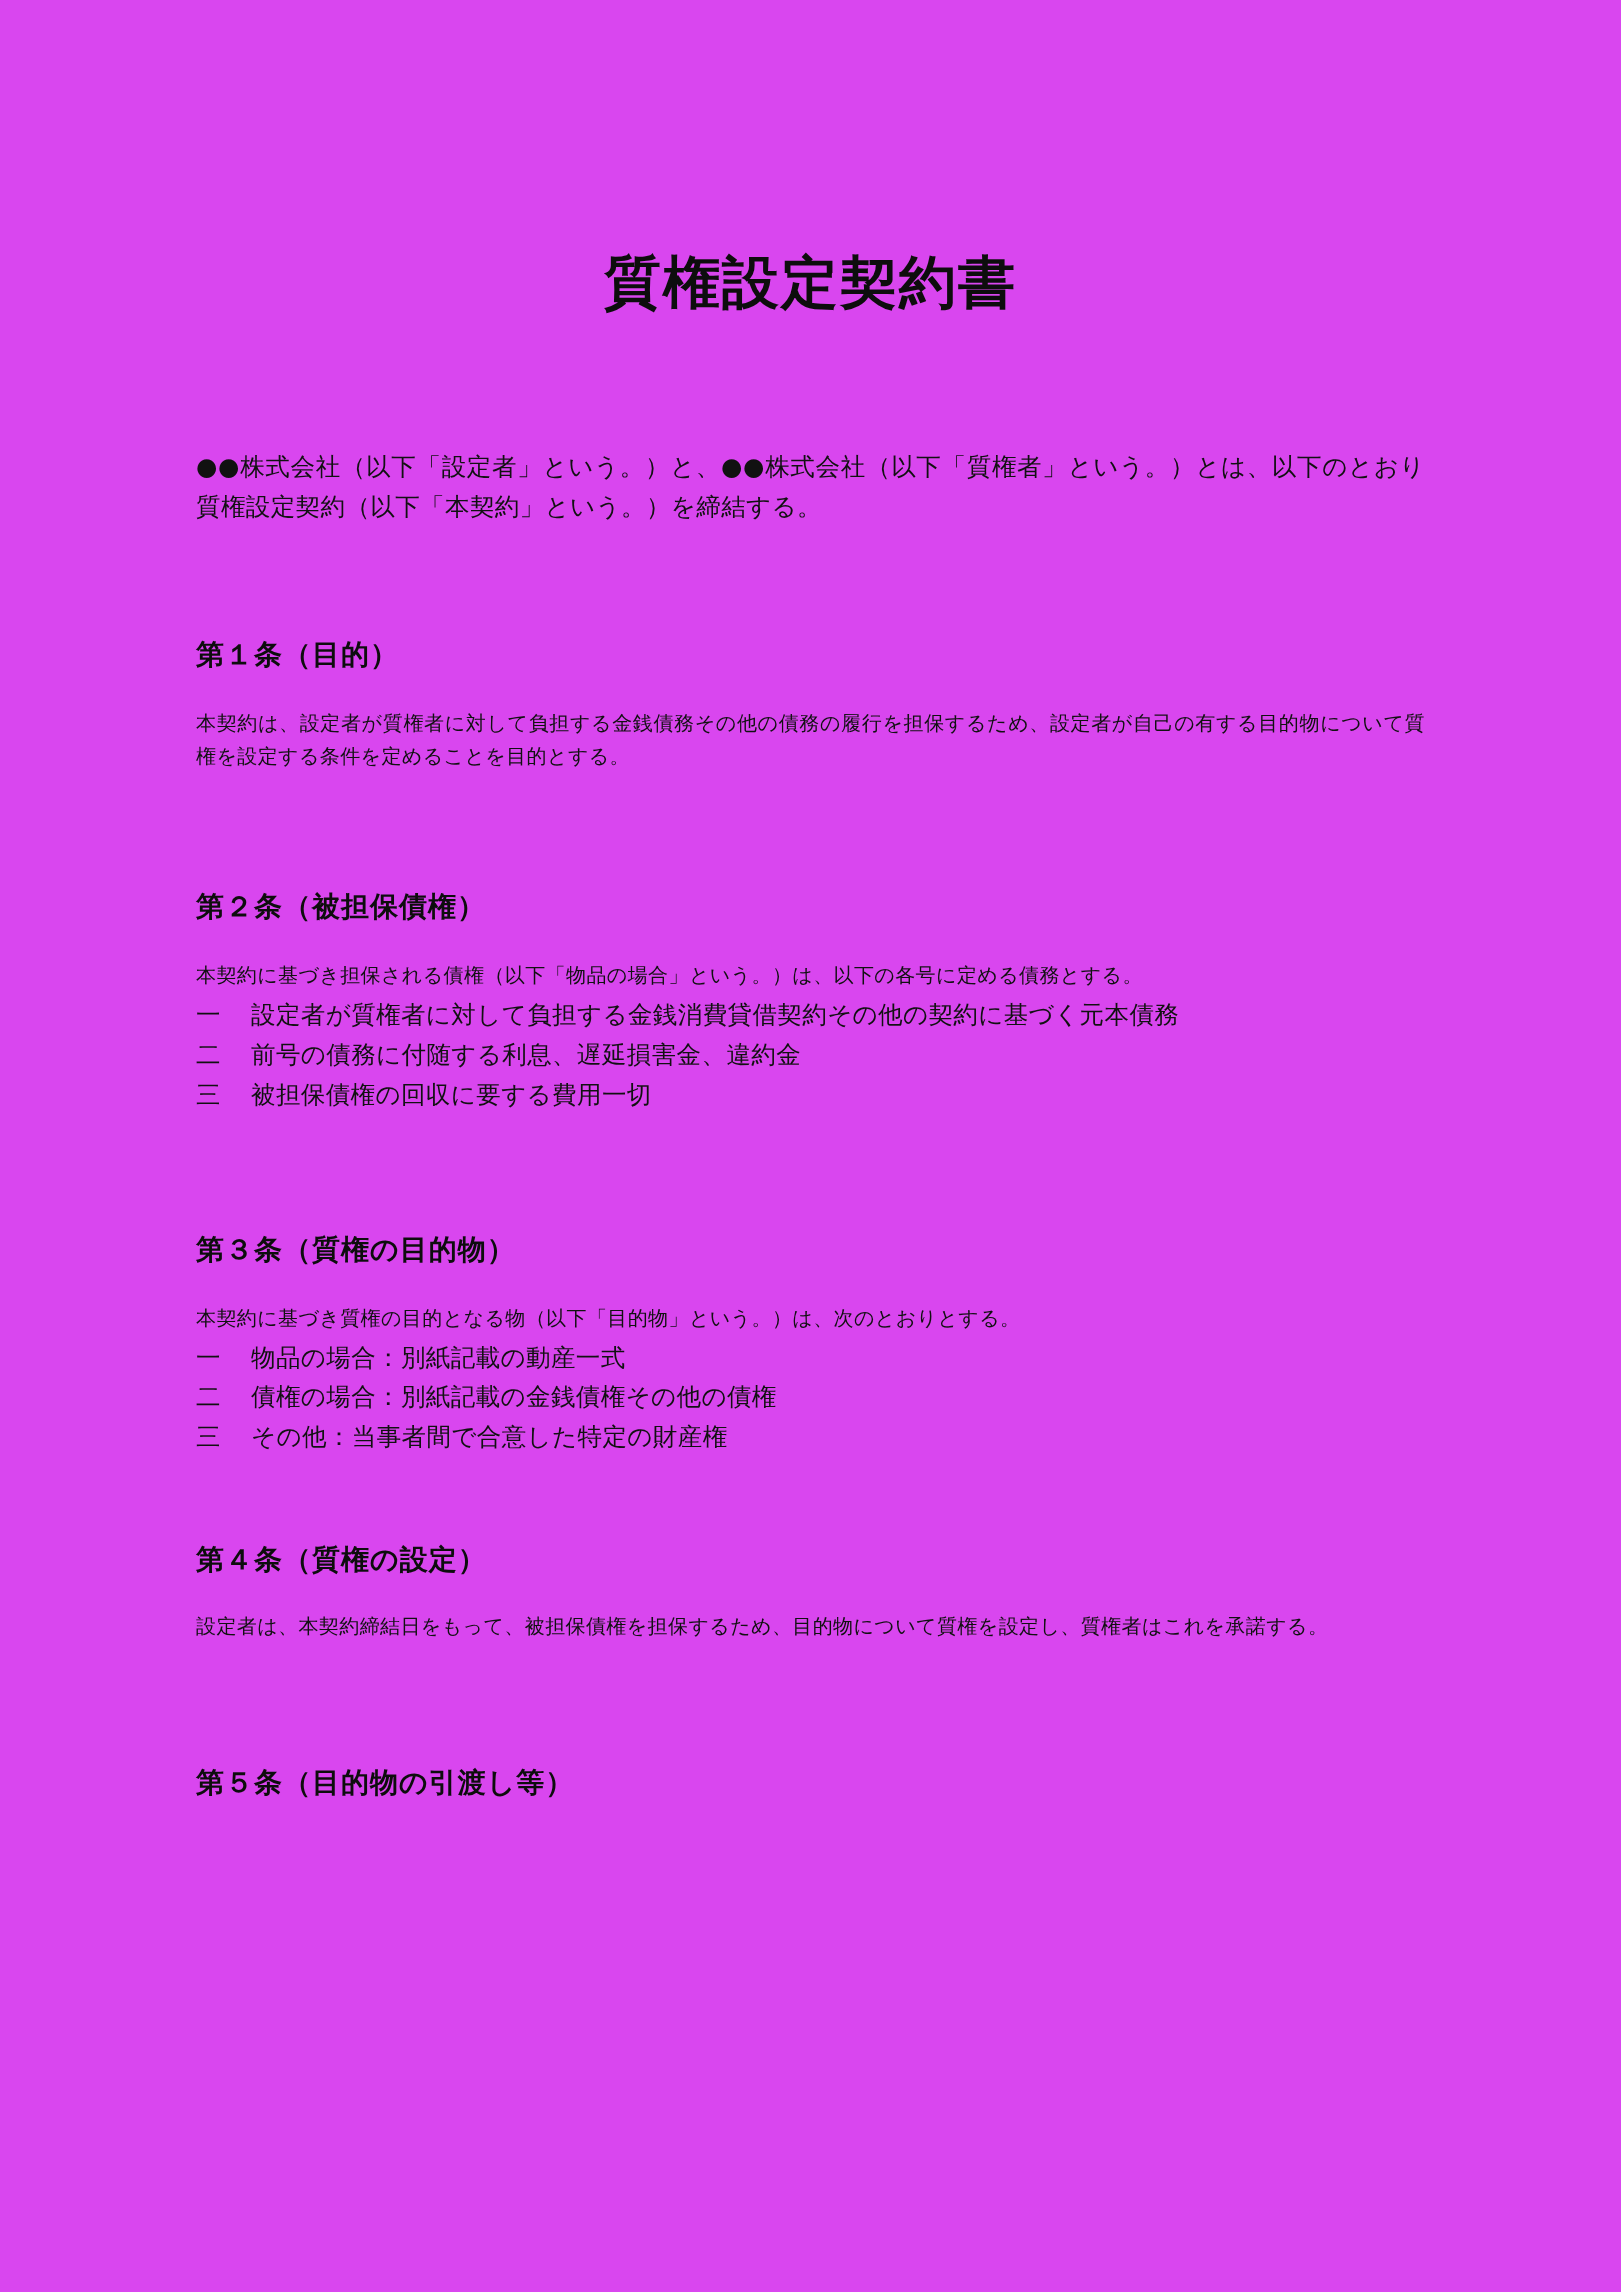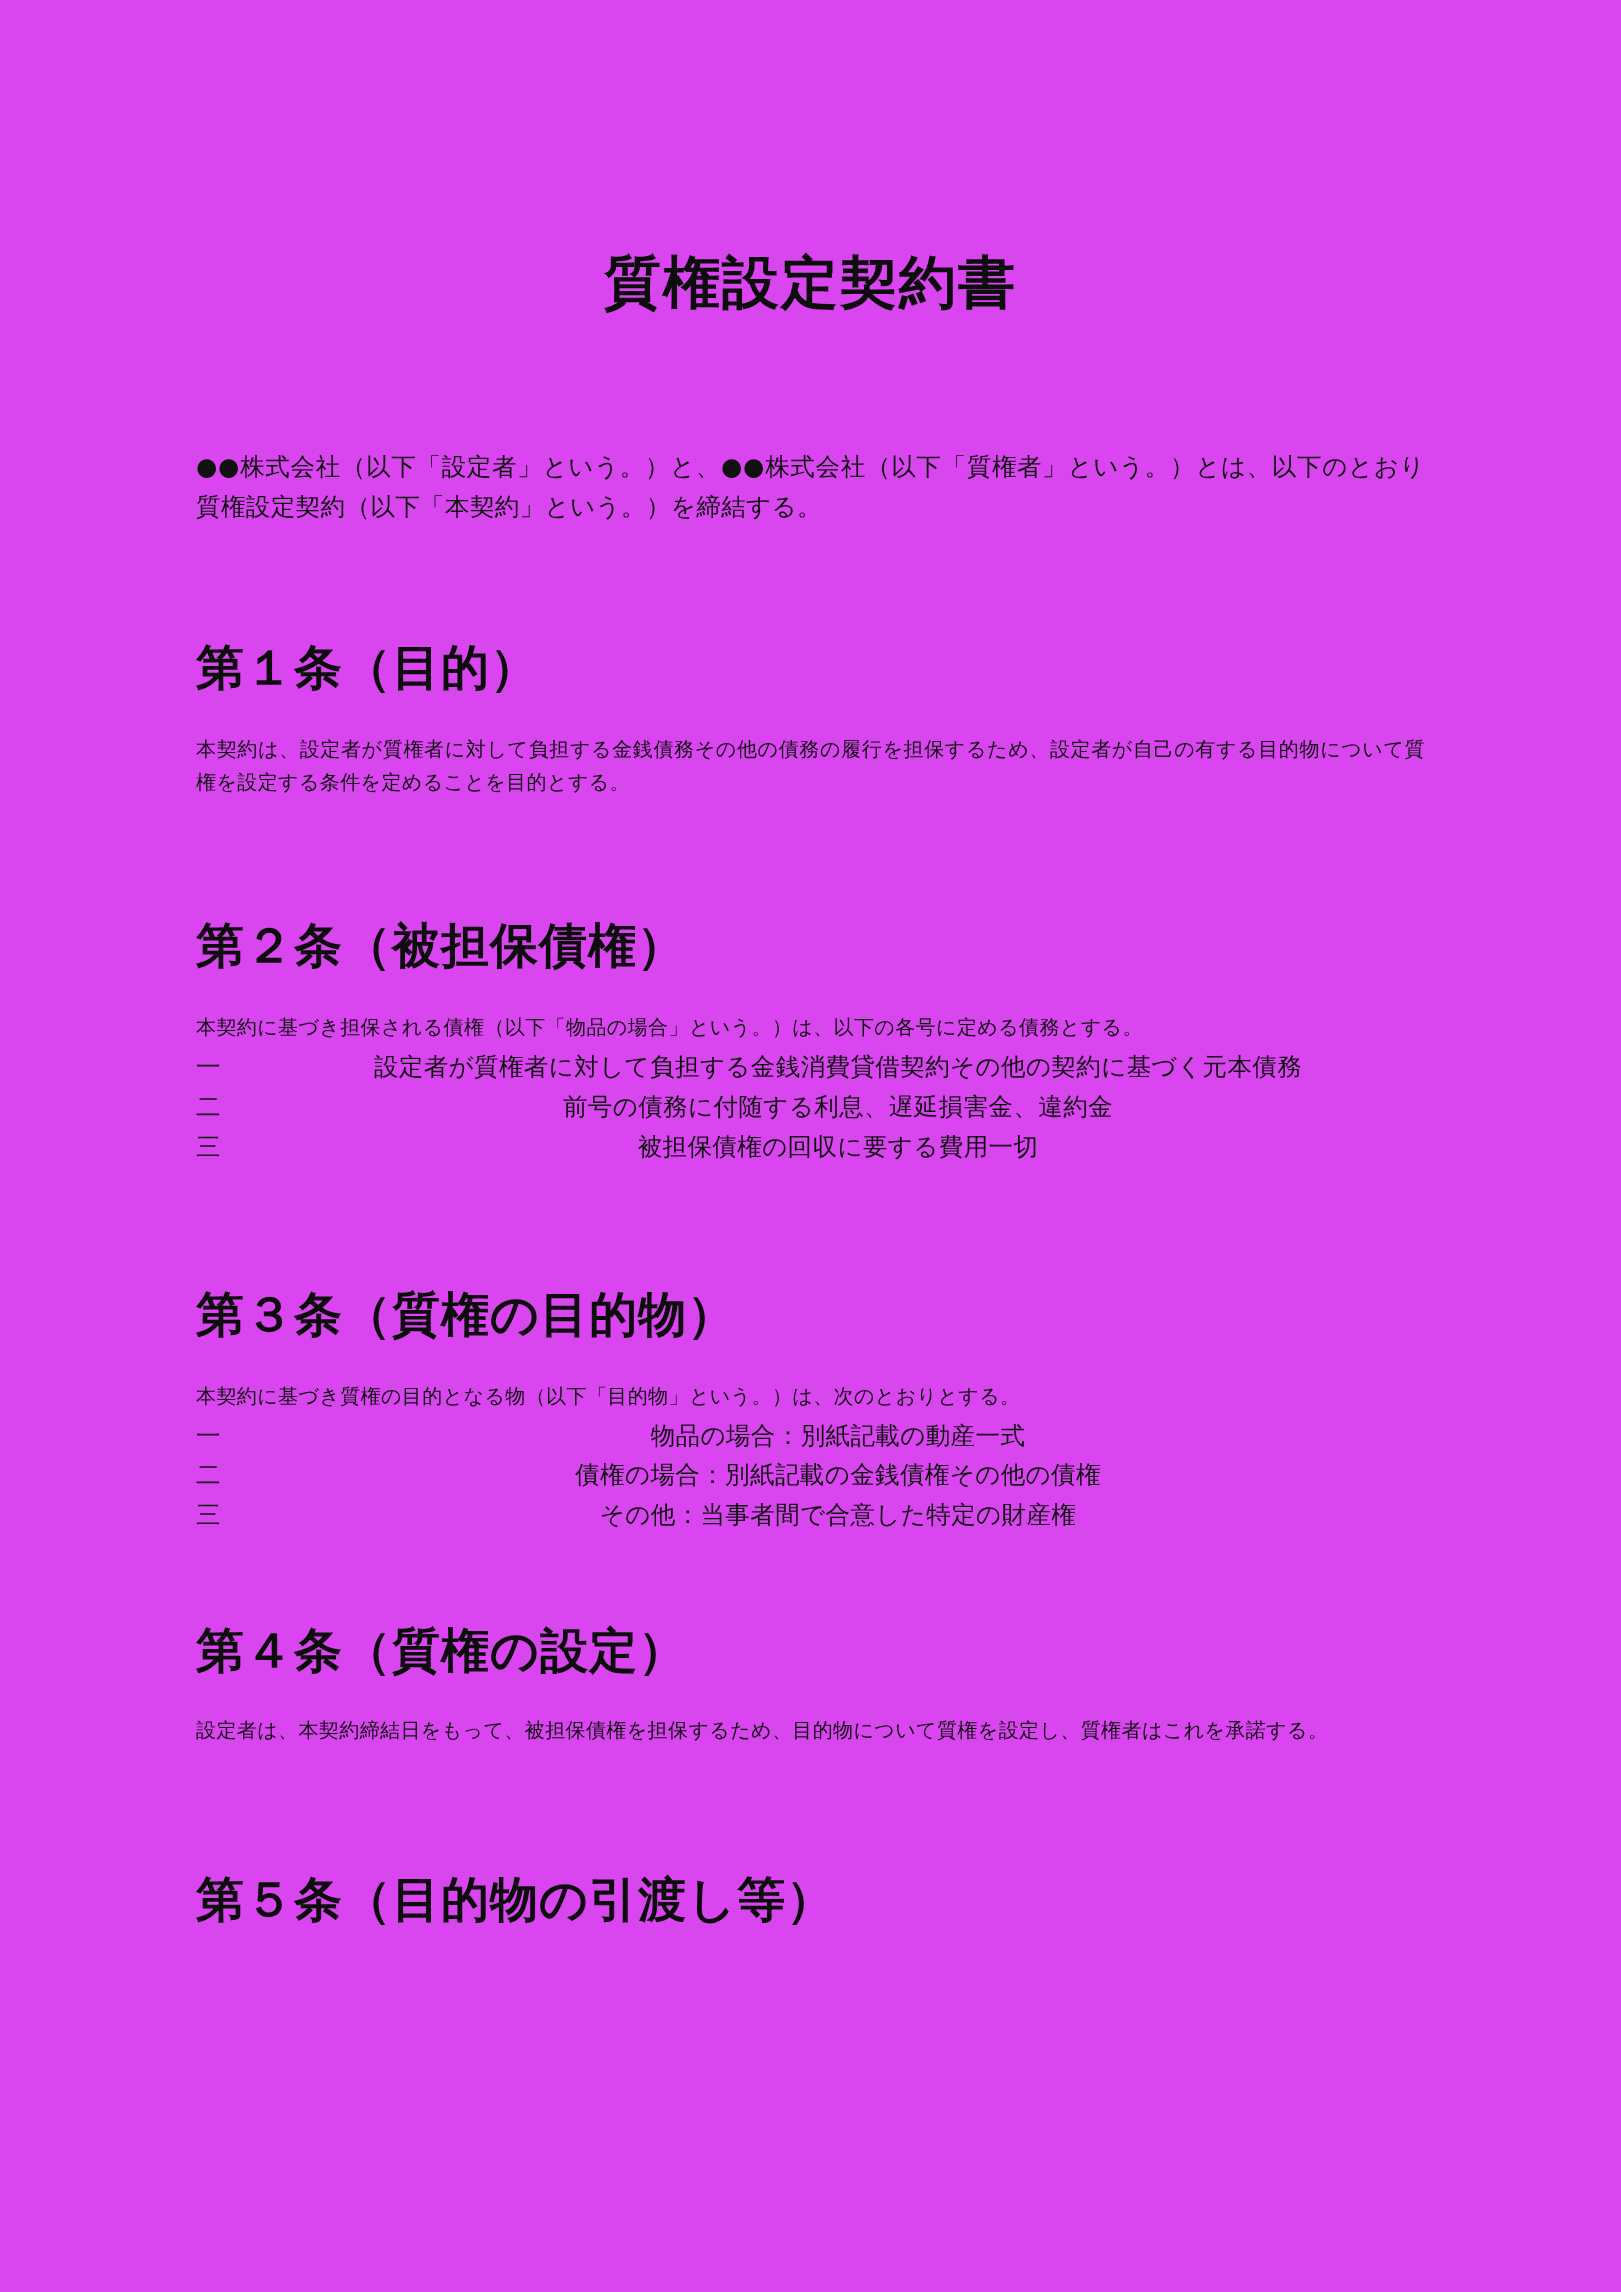--- a/index.html
+++ b/index.html
@@ -36,21 +36,21 @@
     font-size: 24.5px;
     line-height: 1.62;
     letter-spacing: 0.4px;
     text-align: justify;
     color: #111111;
   }
   .article {
     margin-top: 94px;
   }
   .article-heading {
-    font-size: 48px;
+    font-size: 28px;
     font-weight: 700;
     letter-spacing: 1px;
     margin: 0 0 33px 0;
     color: #0d0d0d;
   }
   .article-body {
     font-size: 20px;
     line-height: 1.62;
     letter-spacing: 0.4px;
     text-align: justify;
@@ -68,21 +68,20 @@
     letter-spacing: 0.4px;
     display: flex;
     color: #111111;
   }
   .item-marker {
     width: 55px;
     flex: 0 0 55px;
   }
   .item-text {
     flex: 1 1 auto;
-    text-align: center;
   }
   .art-1 { margin-top: 110px; }
   .art-2 { margin-top: 116px; }
   .art-3 { margin-top: 116px; }
   .art-4 { margin-top: 84px; font-family: Liberation Mono, monospace; }
   .art-5 { margin-top: 120px; }
 </style>
 </head>
 <body>
 

